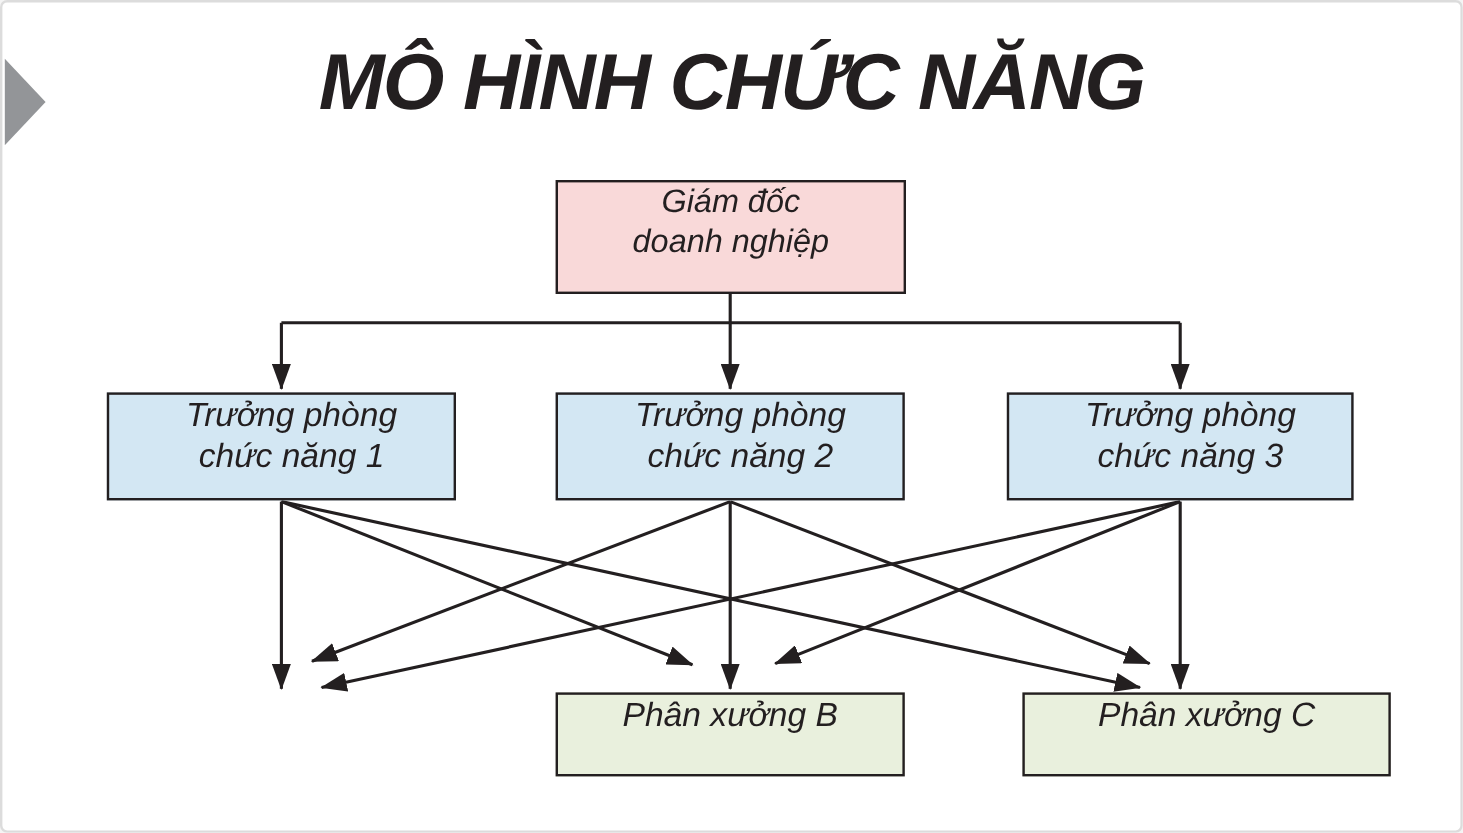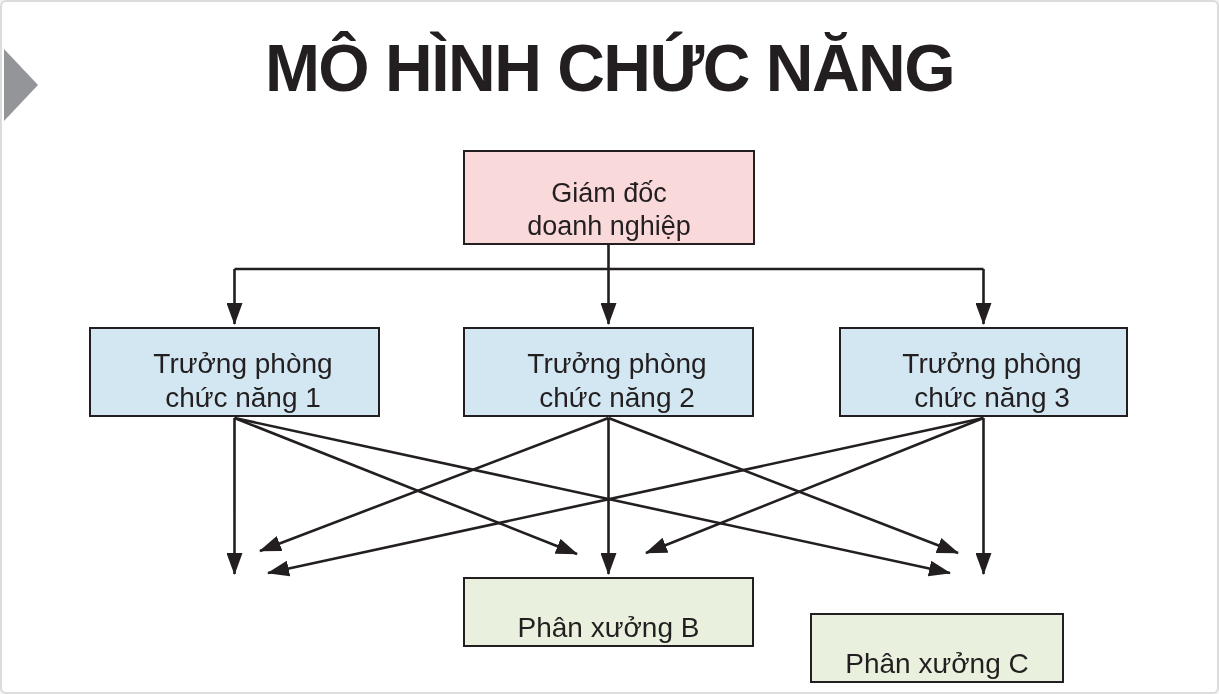--- a/index.html
+++ b/index.html
@@ -15,34 +15,35 @@
   .canvas{
     position:relative;
     width:1219px;height:694px;
     background:var(--background);
     border:2px solid var(--card-border);
     border-radius:6px;
     box-sizing:border-box;
     overflow:hidden;
     font-family:"Liberation Sans", sans-serif;
     color:var(--ink);
+    font-style:italic;
   }
   .title{
     position:absolute;
     left:0;right:0;top:24px;height:84px;
     display:flex;align-items:center;justify-content:center;
     font-size:66px;font-weight:700;letter-spacing:-1.5px;
     color:var(--ink);
     white-space:nowrap;
   }
   .node{
     position:absolute;
     border:2px solid var(--ink);
     box-sizing:border-box;
-    display:flex;align-items:flex-end;justify-content:center;
+    display:flex;align-items:flex-start;justify-content:center;
     text-align:center;
   }
   .node .label{
     white-space:pre-line;
     line-height:1.22;
   }
   .director{
     left:461px;top:148px;width:292px;height:95px;
     background:var(--director-fill);
     font-size:27px;
@@ -56,21 +57,21 @@
   .manager.m1{left:87px;width:291px;}
   .manager.m2{left:461px;width:291px;}
   .manager.m3{left:837px;width:289px;}
   .workshop{
     top:575px;height:70px;
     background:var(--workshop-fill);
     font-size:28px;
   }
   .workshop.wA{left:87px;width:291px;}
   .workshop.wB{left:461px;width:291px;}
-  .workshop.wC{left:808px;width:254px;margin-top:36px;}
+  .workshop.wC{left:850px;width:307px;}
   .connector-layer{
     position:absolute;left:0;top:0;width:1219px;height:694px;
     pointer-events:none;
   }
   .connector-layer line{stroke:var(--ink);stroke-width:2.6;}
 </style>
 </head>
 <body>
 
 <div class="canvas">

